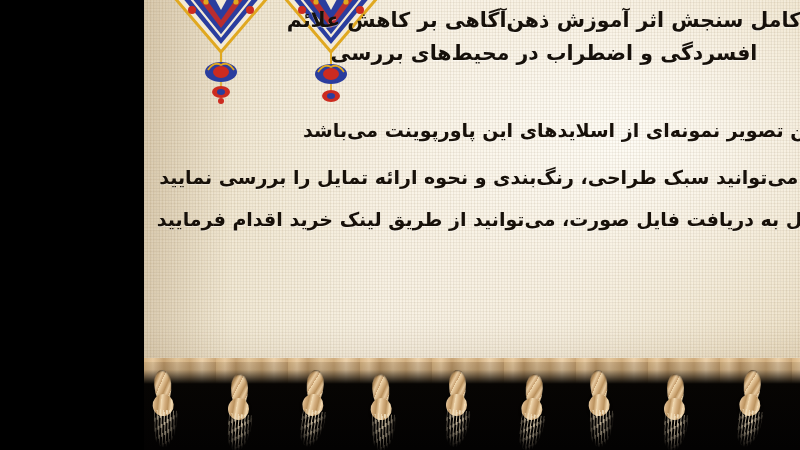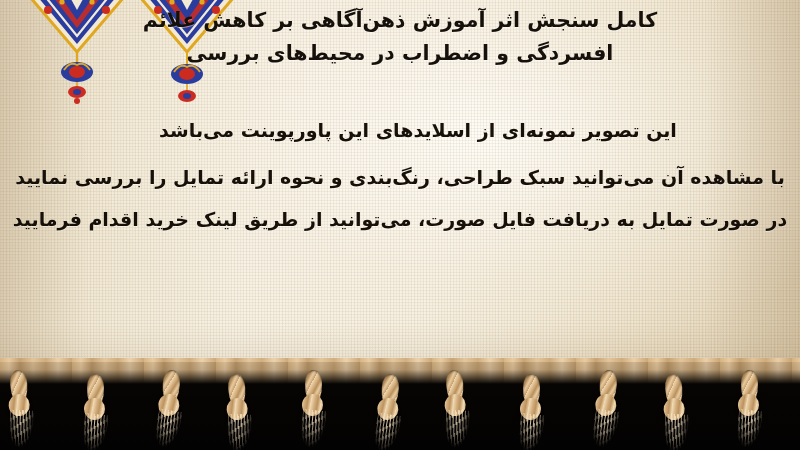--- a/index.html
+++ b/index.html
@@ -3,21 +3,21 @@
 <meta charset="utf-8">
 <title>Slide Preview</title>
 <style>
   html,body{margin:0;padding:0;}
   body{
     width:800px;height:450px;overflow:hidden;
     font-family:"DejaVu Sans","Liberation Sans",sans-serif;
     background:#000;
   }
   #slide{
-    position:relative;width:800px;height:450px;overflow:hidden;
+    position:relative;width:656px;height:450px;overflow:hidden;
     background:#15803d;
   }
 
   
   .canvas-panel{
     position:absolute;left:0;top:0;width:800px;height:378px;
     background:
       radial-gradient(ellipse 520px 300px at 60% 36%, rgba(255,253,247,0.92) 0%, rgba(250,244,231,0.45) 48%, rgba(244,234,214,0.0) 78%),
       linear-gradient(100deg,#e8dcc2 0%,#efe5cf 14%,#f6efe0 34%,#f4ecdb 55%,#ece0c7 76%,#dfd0b2 100%);
   }

